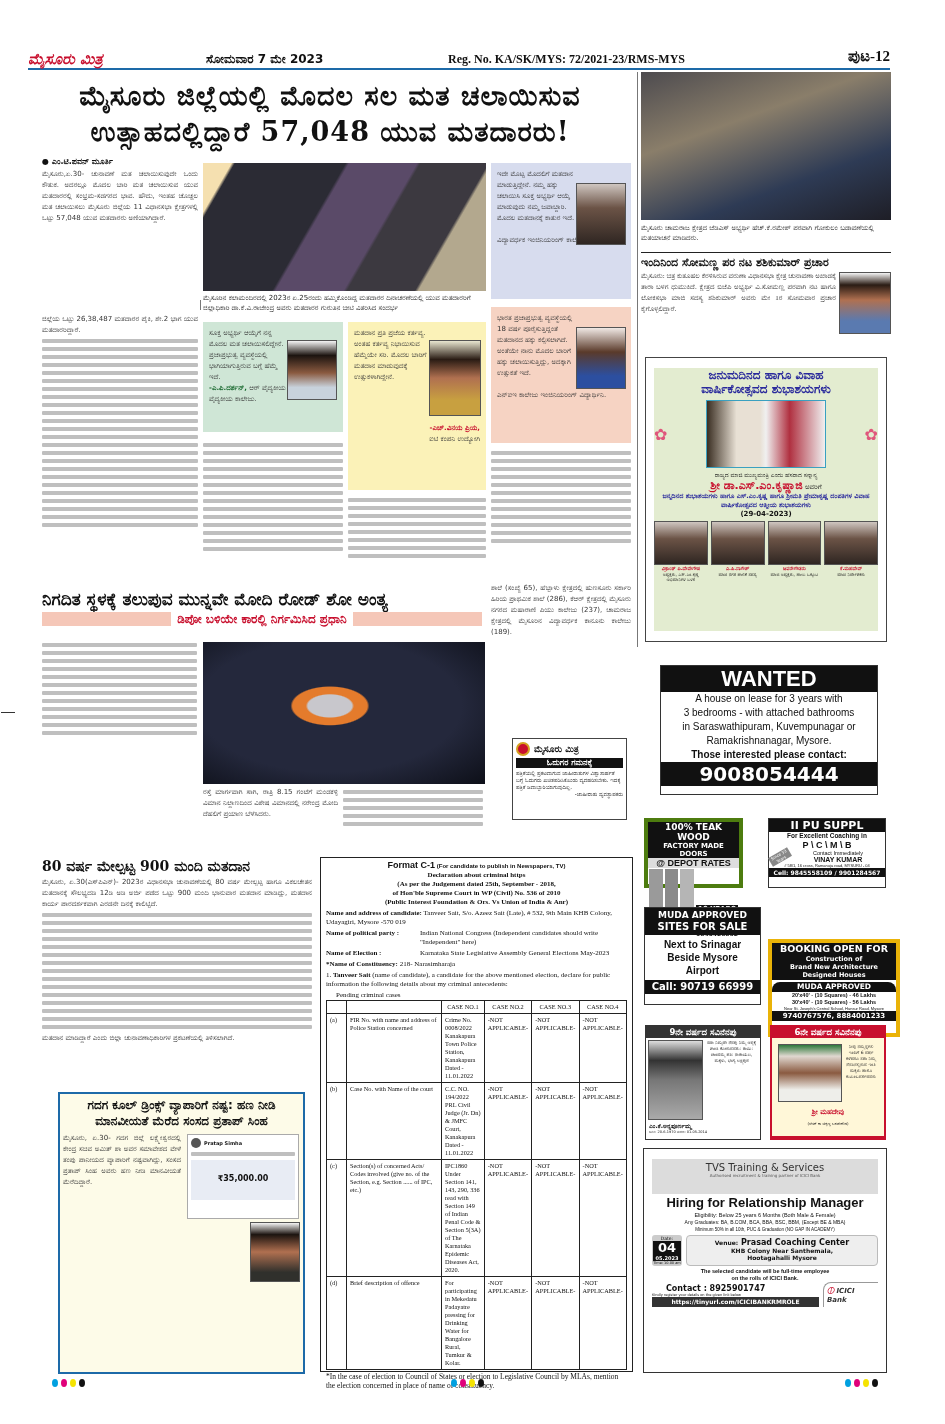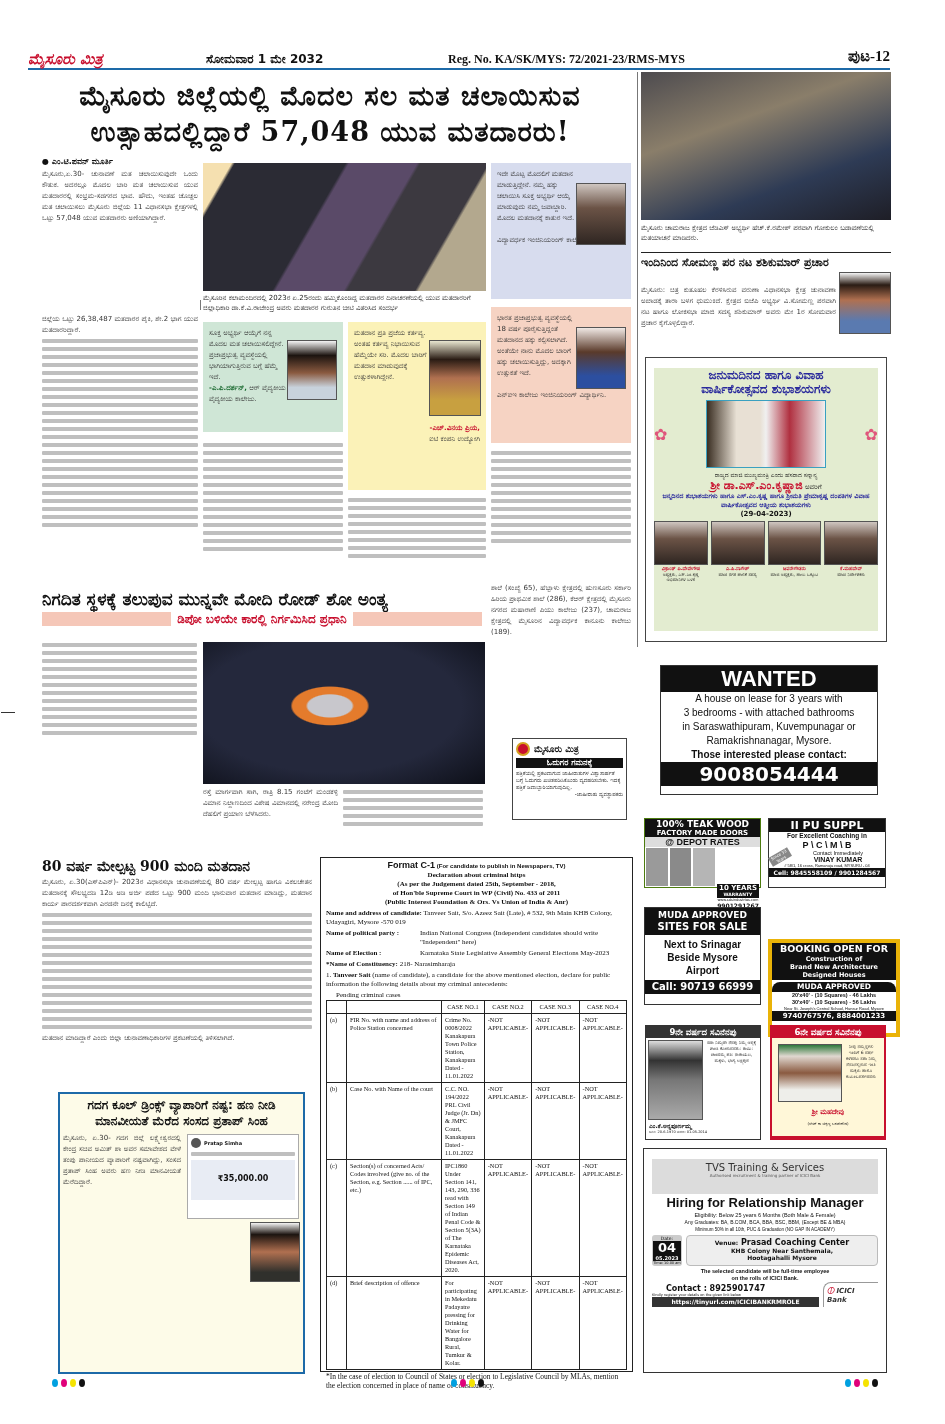--- a/index.html
+++ b/index.html
@@ -30,21 +30,21 @@
   table.crim th { text-align: center; }
   .reg-dots { display: flex; gap: 3px; }
   .reg-dots span { width: 6px; height: 8px; border-radius: 50%; display: block; }
   .subhead-band { background: #f5c7b8; height: 14px; }
 </style>
 </head>
 <body>
 
 <div class="abs masthead">
   <span class="abs mh-logo">ಮೈಸೂರು ಮಿತ್ರ</span>
-  <span class="abs mh-date">ಸೋಮವಾರ 1 ಮೇ 2032</span>
+  <span class="abs mh-date">ಸೋಮವಾರ 7 ಮೇ 2023</span>
   <span class="abs mh-reg">Reg. No. KA/SK/MYS: 72/2021-23/RMS-MYS</span>
   <span class="abs mh-page">ಪುಟ-12</span>
 </div>
 
 <div class="abs headline-main">
   <div>ಮೈಸೂರು ಜಿಲ್ಲೆಯಲ್ಲಿ ಮೊದಲ ಸಲ ಮತ ಚಲಾಯಿಸುವ</div>
   <div>ಉತ್ಸಾಹದಲ್ಲಿದ್ದಾರೆ 57,048 ಯುವ ಮತದಾರರು!</div>
 </div>
 
 <div class="abs photo photo-crowd" style="left:641px;top:72px;width:250px;height:148px;"></div>
@@ -124,21 +124,21 @@
     <div class="textline"></div>
     <div class="textline"></div>
     <div class="textline"></div>
     <div class="textline"></div>
     <div class="textline"></div>
 </div>
 
 <div class="abs" style="left:641px;top:256px;width:250px;">
   <div style="font-size:11px;font-weight:bold;">ಇಂದಿನಿಂದ ಸೋಮಣ್ಣ ಪರ ನಟ ಶಶಿಕುಮಾರ್ ಪ್ರಚಾರ</div>
   <div class="portrait abs" style="right:0;top:16px;width:52px;height:62px;background:linear-gradient(180deg,#f4f4f4 0,#2a1c14 20%,#b07050 45%,#5a7ab0 80%);"></div>
-  <div class="body-text" style="width:195px;height:70px;margin-top:16px;">ಮೈಸೂರು: ಚಿತ್ರ ಕುತೂಹಲ ಕೆರಳಿಸಿರುವ ವರುಣಾ ವಿಧಾನಸಭಾ ಕ್ಷೇತ್ರ ಚುನಾವಣಾ ಅಖಾಡಕ್ಕೆ ತಾರಾ ಬಳಗ ಧುಮುಕಿದೆ. ಕ್ಷೇತ್ರದ ಬಿಜೆಪಿ ಅಭ್ಯರ್ಥಿ ವಿ.ಸೋಮಣ್ಣ ಪರವಾಗಿ ನಟ ಹಾಗೂ ಲೋಕಸಭಾ ಮಾಜಿ ಸದಸ್ಯ ಶಶಿಕುಮಾರ್ ಅವರು ಮೇ 1ರ ಸೋಮವಾರ ಪ್ರಚಾರ ಕೈಗೊಳ್ಳಲಿದ್ದಾರೆ.</div>
+  <div class="body-text" style="width:195px;height:70px;margin-top:2px;font-family:Liberation Serif, serif;">ಮೈಸೂರು: ಚಿತ್ರ ಕುತೂಹಲ ಕೆರಳಿಸಿರುವ ವರುಣಾ ವಿಧಾನಸಭಾ ಕ್ಷೇತ್ರ ಚುನಾವಣಾ ಅಖಾಡಕ್ಕೆ ತಾರಾ ಬಳಗ ಧುಮುಕಿದೆ. ಕ್ಷೇತ್ರದ ಬಿಜೆಪಿ ಅಭ್ಯರ್ಥಿ ವಿ.ಸೋಮಣ್ಣ ಪರವಾಗಿ ನಟ ಹಾಗೂ ಲೋಕಸಭಾ ಮಾಜಿ ಸದಸ್ಯ ಶಶಿಕುಮಾರ್ ಅವರು ಮೇ 1ರ ಸೋಮವಾರ ಪ್ರಚಾರ ಕೈಗೊಳ್ಳಲಿದ್ದಾರೆ.</div>
 </div>
 
 <div class="abs box" style="left:645px;top:357px;width:242px;height:285px;padding:10px 8px;">
   <div style="background:#e3ecd0;height:100%;padding:0;text-align:center;">
     <div style="color:#2a2a9c;font-weight:bold;font-size:12px;line-height:14px;">ಜನುಮದಿನದ ಹಾಗೂ ವಿವಾಹ</div>
     <div style="color:#2a2a9c;font-weight:bold;font-size:12px;line-height:14px;">ವಾರ್ಷಿಕೋತ್ಸವದ ಶುಭಾಶಯಗಳು</div>
     <div style="display:flex;justify-content:space-between;align-items:center;margin-top:4px;">
       <span style="color:#e0567c;font-size:16px;">✿</span>
       <div class="photo" style="width:120px;height:68px;background:linear-gradient(90deg,#3a2e22 0,#e8e0d4 25% 45%,#f0f0f0 50%,#b03040 70%,#f0f0f0 100%);border:1px solid #3aa0c0;"></div>
       <span style="color:#e0567c;font-size:16px;">✿</span>
@@ -226,21 +226,21 @@
     <div class="textline" style="margin-top:4px;"></div>
     <div style="background:#e8ecf4;height:40px;margin-top:3px;text-align:center;font-size:8px;font-weight:bold;padding-top:14px;">₹35,000.00</div>
   </div>
   <div class="abs portrait" style="left:190px;top:128px;width:50px;height:60px;background:linear-gradient(180deg,#f4f4f4 0,#1c1410 20%,#b07050 50%,#30302c 85%);"></div>
 </div>
 
 <div class="abs" style="left:320px;top:857px;width:313px;height:515px;border:1px solid #222;padding:3px 5px;font-family:'Liberation Serif',serif;font-size:7px;line-height:9px;">
   <div style="text-align:center;"><b style="font-family:'Liberation Sans',sans-serif;font-size:9px;">Format C-1</b> <span style="font-family:'Liberation Sans',sans-serif;font-size:6px;font-weight:bold;">(For candidate to publish in Newspapers, TV)</span></div>
   <div style="text-align:center;font-weight:bold;">Declaration about criminal https</div>
   <div style="text-align:center;font-weight:bold;font-family:Liberation Serif, serif;">(As per the Judgement dated 25th, September - 2018,</div>
-  <div style="text-align:center;font-weight:bold;">of Hon'ble Supreme Court in WP (Civil) No. 433 of 2011</div>
+  <div style="text-align:center;font-weight:bold;">of Hon'ble Supreme Court in WP (Civil) No. 536 of 2010</div>
   <div style="text-align:center;font-weight:bold;">(Public Interest Foundation &amp; Ors. Vs Union of India &amp; Anr)</div>
   <div style="margin-top:2px;"><b>Name and address of candidate:</b> <span>Tanveer Sait, S/o. Azeez Sait (Late), # 532, 9th Main KHB Colony, Udayagiri, Mysore -570 019</span></div>
   <div style="display:flex;gap:4px;margin-top:2px;">
       <b style="width:90px;flex:none;">Name of political party :</b>
       <span>Indian National Congress (Independent candidates should write "Independent" here)</span>
     </div>
   <div style="display:flex;gap:4px;margin-top:2px;">
       <b style="width:90px;flex:none;">Name of Election :</b>
       <span>Karnataka State Legislative Assembly General Elections May-2023</span>
     </div>
@@ -301,21 +301,21 @@
   <div class="ad-text" style="font-size:10px;line-height:14px;font-weight:normal;">
     <div>A house on lease for 3 years with</div>
     <div>3 bedrooms - with attached bathrooms</div>
     <div>in Saraswathipuram, Kuvempunagar or</div>
     <div>Ramakrishnanagar, Mysore.</div>
     <div style="font-weight:bold;">Those interested please contact:</div>
   </div>
   <div class="ad-black" style="font-size:20px;line-height:24px;font-family:'DejaVu Sans',sans-serif;">9008054444</div>
 </div>
 
-<div class="abs" style="left:644px;top:818px;width:117px;height:70px;border:1px solid #4d7c0f;">
+<div class="abs" style="left:644px;top:818px;width:99px;height:70px;border:4px solid #4d7c0f;">
   <div class="ad-black" style="font-size:9px;line-height:10px;">100% TEAK WOOD</div>
   <div class="ad-black" style="font-size:7px;line-height:8px;">FACTORY MADE DOORS</div>
   <div class="ad-text" style="font-size:9px;line-height:10px;background:#ddd;">@ DEPOT RATES</div>
   <div style="display:flex;gap:2px;padding:1px;">
     <div style="display:flex;gap:2px;flex:1;">
       <div style="flex:1;height:38px;background:#9a9a9a;"></div>
       <div style="flex:1;height:38px;background:#8a8a8a;"></div>
       <div style="flex:1;height:38px;background:#b5b5b5;"></div>
     </div>
     <div style="width:42px;text-align:center;">

